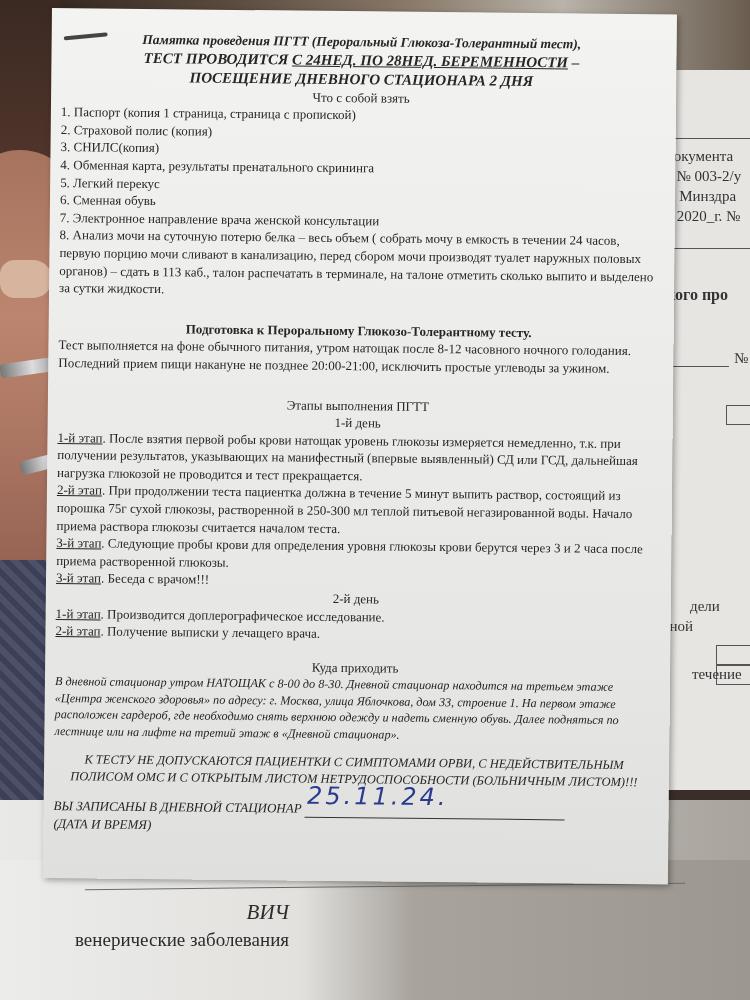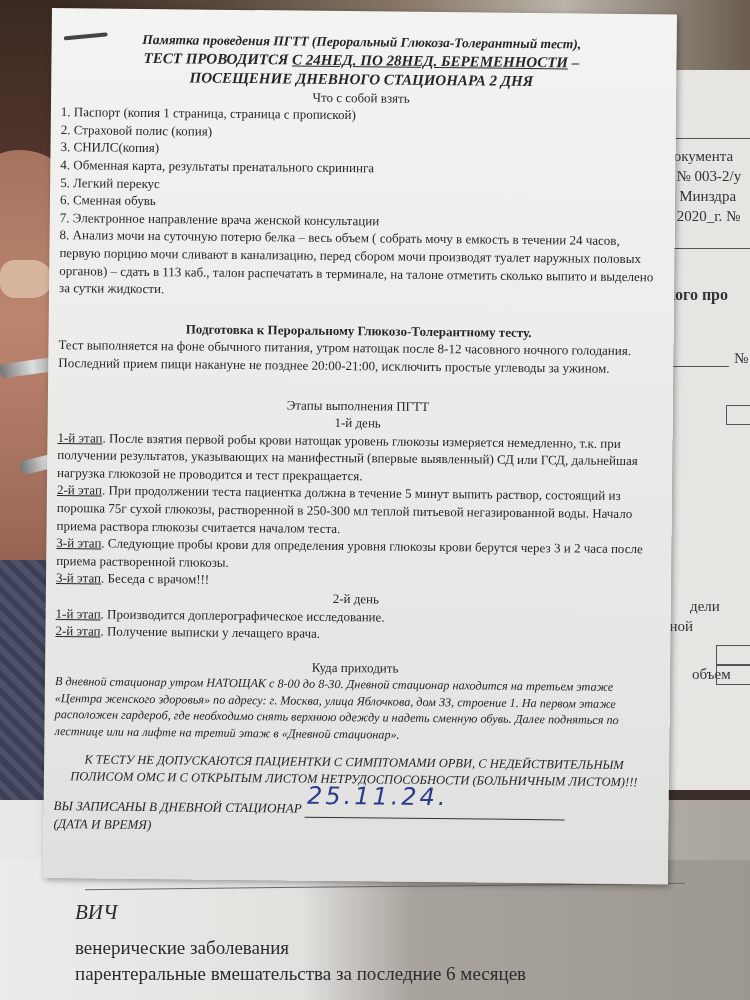--- a/index.html
+++ b/index.html
@@ -78,23 +78,23 @@
     .item { display: block; }
     .bold { font-weight: bold; }
     .sp { height: 16px; }
     .sp2 { height: 22px; }
     .italic-block { font-style: italic; font-size: 12.2px; line-height: 16.5px; }
     .warn { font-style: italic; font-size: 12.5px; text-align: center; line-height: 17px; margin-top: 12px; }
     .signup { margin-top: 12px; font-style: italic; font-size: 13px; }
     .signup .blank { display: inline-block; position: relative; width: 260px; border-bottom: 1px solid #333; height: 16px; vertical-align: bottom; }
     .handwriting { position: absolute; left: 2px; top: -14px; font-family: "DejaVu Sans", sans-serif; font-style: italic; font-size: 24px; color: #2a3a8f; letter-spacing: 3px; }
 
-    .bottom-text { position: absolute; left: 75px; top: 900px; color: #2c2c2c; font-family: "Liberation Serif", serif; }
+    .bottom-text { position: absolute; left: 75px; top: 900px; color: #2c2c2c; font-family: "Liberation Serif", serif; text-align: right; }
     .bottom-text .l1 { font-size: 21px; font-style: italic; }
-    .bottom-text .l2 { font-size: 19px; margin-top: 12px; }
+    .bottom-text .l2 { font-size: 19px; margin-top: 4px; }
     .bottom-text .l3 { font-size: 19px; margin-top: 4px; }
     .bottom-dots { position: absolute; left: 85px; top: 886px; width: 600px; height: 1px; background: #6a6a6a; transform: rotate(-0.6deg); }
   </style>
 </head>
 <body>
 
 <div class="bg-top"></div>
 <div class="bg-left"></div>
 <div class="hand"></div>
 <div class="nail"></div>
@@ -110,30 +110,29 @@
   <div class="line" style="top:138px;">я 2020_г. №</div>
   <div class="rule" style="top:178px;"></div>
   <div class="line bold" style="top:216px; font-size:16px;">кого про</div>
   <div class="rule" style="top:296px; width:65px; left:8px;"></div>
   <div class="line" style="top:280px; left:78px;">№</div>
   <div class="box" style="top:335px; left:70px; width:50px; height:20px;"></div>
   <div class="box" style="top:575px; left:60px; width:60px; height:20px;"></div>
   <div class="box" style="top:595px; left:60px; width:60px; height:20px;"></div>
   <div class="line" style="top:528px; left:34px;">дели</div>
   <div class="line" style="top:548px; left:6px;">чной</div>
-  <div class="line" style="top:596px; left:36px;">объем</div>
+  <div class="line" style="top:596px; left:36px;">течение</div>
 </div>
 
 <div class="sheet-bottom"></div>
 <div class="sheet-bottom-mid"></div>
 <div class="bottom-dots"></div>
 <div class="bottom-text">
   <div class="l1">ВИЧ</div>
   <div class="l2">венерические заболевания</div>
-  <div class="l3">парентеральные вмешательства за последние 6 месяцев</div>
 </div>
 
 <div class="sheet">
   <div class="pen-mark"></div>
   <div class="content">
     <div class="title1">Памятка проведения ПГТТ (Пероральный Глюкоза-Толерантный тест),</div>
     <div class="title2">
       <span>ТЕСТ ПРОВОДИТСЯ </span><span class="u">С 24НЕД. ПО 28НЕД. БЕРЕМЕННОСТИ</span><span> –</span>
     </div>
     <div class="title2">ПОСЕЩЕНИЕ ДНЕВНОГО СТАЦИОНАРА 2 ДНЯ</div>

